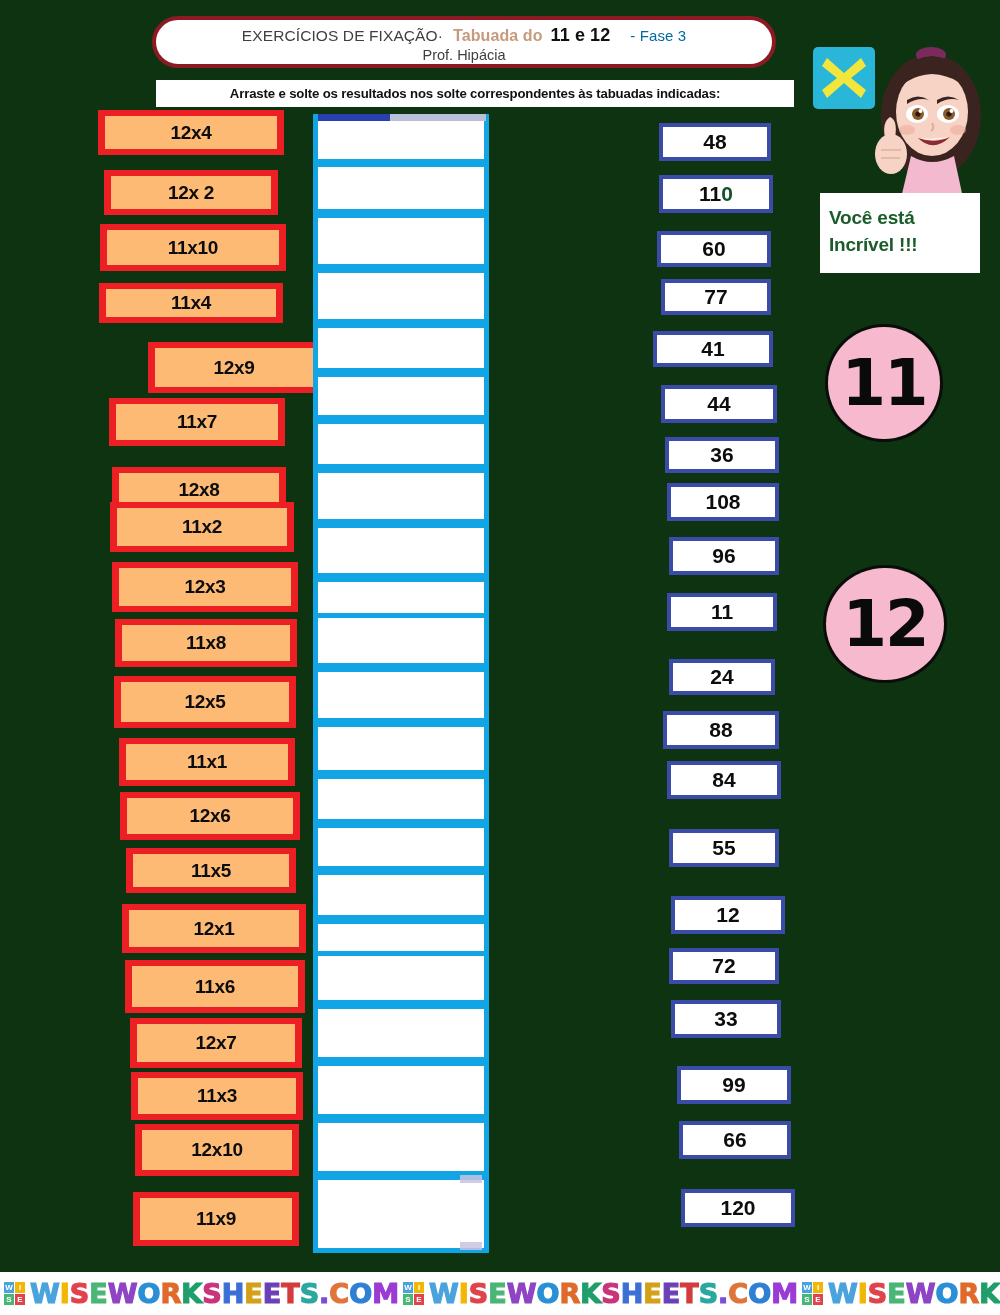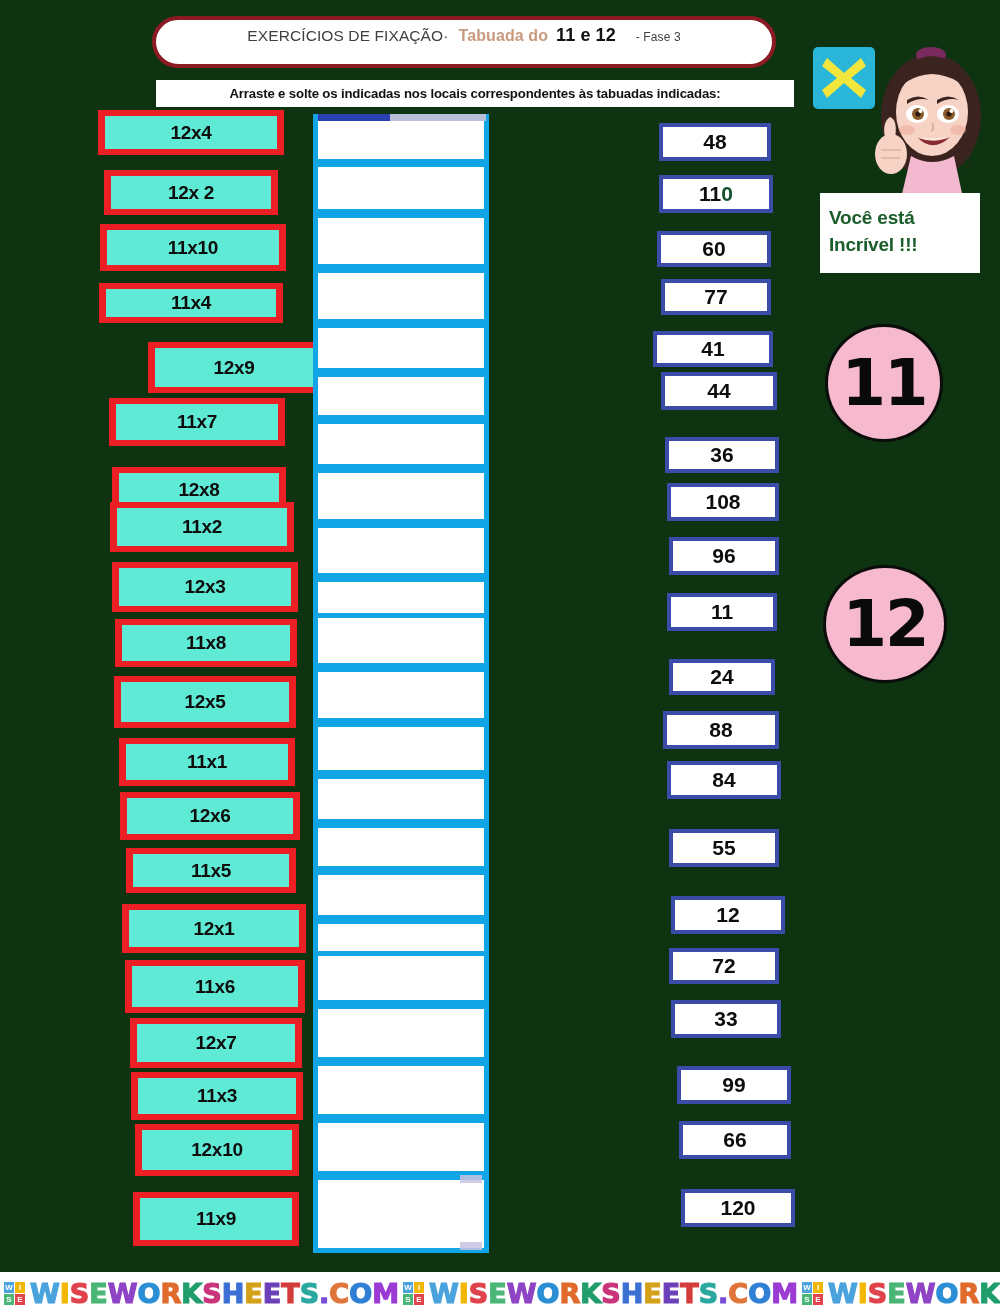--- a/index.html
+++ b/index.html
@@ -32,21 +32,21 @@
   #title-line1 {
     margin-top: 5px;
     white-space: nowrap;
     font-size: 15.5px;
     color: #3a3a3a;
     letter-spacing: .1px;
   }
   .t-exerc { font-size: 15.5px; color: #3f3f3f; }
   .t-tabuada { font-size: 16px; color: #c79a7e; font-weight: bold; margin-left: 10px; }
   .t-nums { font-size: 18px; color: #111; font-weight: bold; margin-left: 8px; }
-  .t-fase { font-size: 12px; color: #404040; margin-left: 20px; }
+  .t-fase { font-size: 15px; color: #0369a1; margin-left: 20px; }
   #title-line2 {
     font-size: 14.5px;
     color: #3f3f3f;
     margin-top: 1px;
   }
 
   
   #instruction-bar {
     position: absolute;
     left: 156px;
@@ -71,21 +71,21 @@
   .problem-card {
     position: absolute;
     background: #ec2024;
     box-sizing: border-box;
     display: flex;
     align-items: center;
     justify-content: center;
     padding: 6px 7px;
   }
   .problem-inner {
-    background: #5eead4;
+    background: #fdba74;
     width: 100%;
     height: 100%;
     display: flex;
     align-items: center;
     justify-content: center;
   }
   .problem-label {
     font-size: 19px;
     font-weight: bold;
     color: #0d0d0d;
@@ -237,24 +237,25 @@
     color: transparent;
   }
 </style>
 </head>
 <body>
 
 <div id="title-banner">
   <div id="title-line1">
     <span class="t-exerc">EXERCÍCIOS DE FIXAÇÃO</span><span class="t-exerc">·</span><span class="t-tabuada">Tabuada do</span><span class="t-nums">11 e 12</span><span class="t-fase">- Fase 3</span>
   </div>
+  <div id="title-line2">Prof. Hipácia</div>
 </div>
 
 <div id="instruction-bar">
-  <span id="instruction-text">Arraste e solte os indicadas nos locais correspondentes às tabuadas indicadas:</span>
+  <span id="instruction-text">Arraste e solte os resultados nos solte correspondentes às tabuadas indicadas:</span>
 </div>
 
 <div id="problem-column">
     <div class="problem-card" style="left: 98px; top: 110px; width: 186px; height: 45px;">
       <div class="problem-inner">
         <span class="problem-label">12x4</span>
       </div>
     </div>
     <div class="problem-card" style="left: 104px; top: 170px; width: 174px; height: 45px;">
       <div class="problem-inner">
@@ -390,21 +391,21 @@
     </div>
     <div class="answer-card" style="left: 657px; top: 231px; width: 114px; height: 36px;">
       <span class="answer-label">60</span>
     </div>
     <div class="answer-card" style="left: 661px; top: 279px; width: 110px; height: 36px;">
       <span class="answer-label">77</span>
     </div>
     <div class="answer-card" style="left: 653px; top: 331px; width: 120px; height: 36px;">
       <span class="answer-label">41</span>
     </div>
-    <div class="answer-card" style="left: 661px; top: 372px; width: 116px; height: 38px;">
+    <div class="answer-card" style="left: 661px; top: 385px; width: 116px; height: 38px;">
       <span class="answer-label">44</span>
     </div>
     <div class="answer-card" style="left: 665px; top: 437px; width: 114px; height: 36px;">
       <span class="answer-label">36</span>
     </div>
     <div class="answer-card" style="left: 667px; top: 483px; width: 112px; height: 38px;">
       <span class="answer-label">108</span>
     </div>
     <div class="answer-card" style="left: 669px; top: 537px; width: 110px; height: 38px;">
       <span class="answer-label">96</span>

